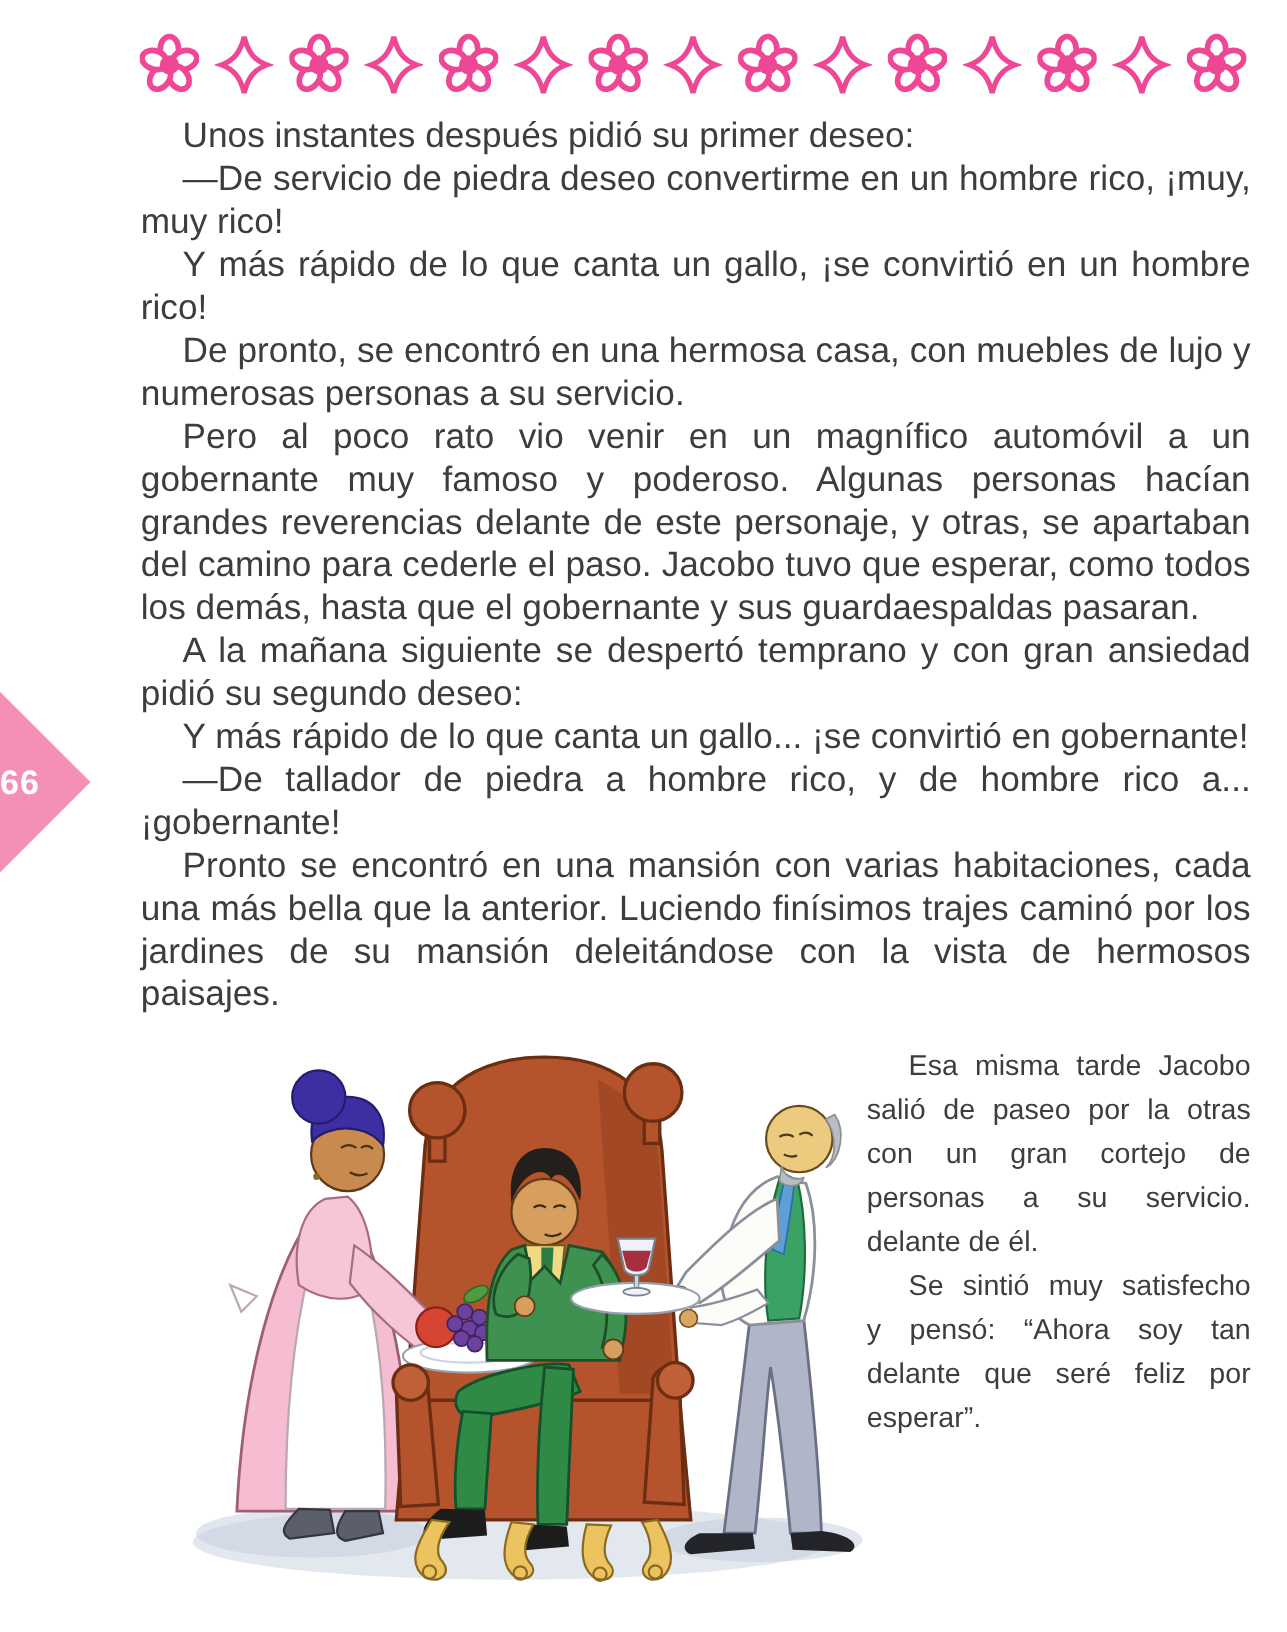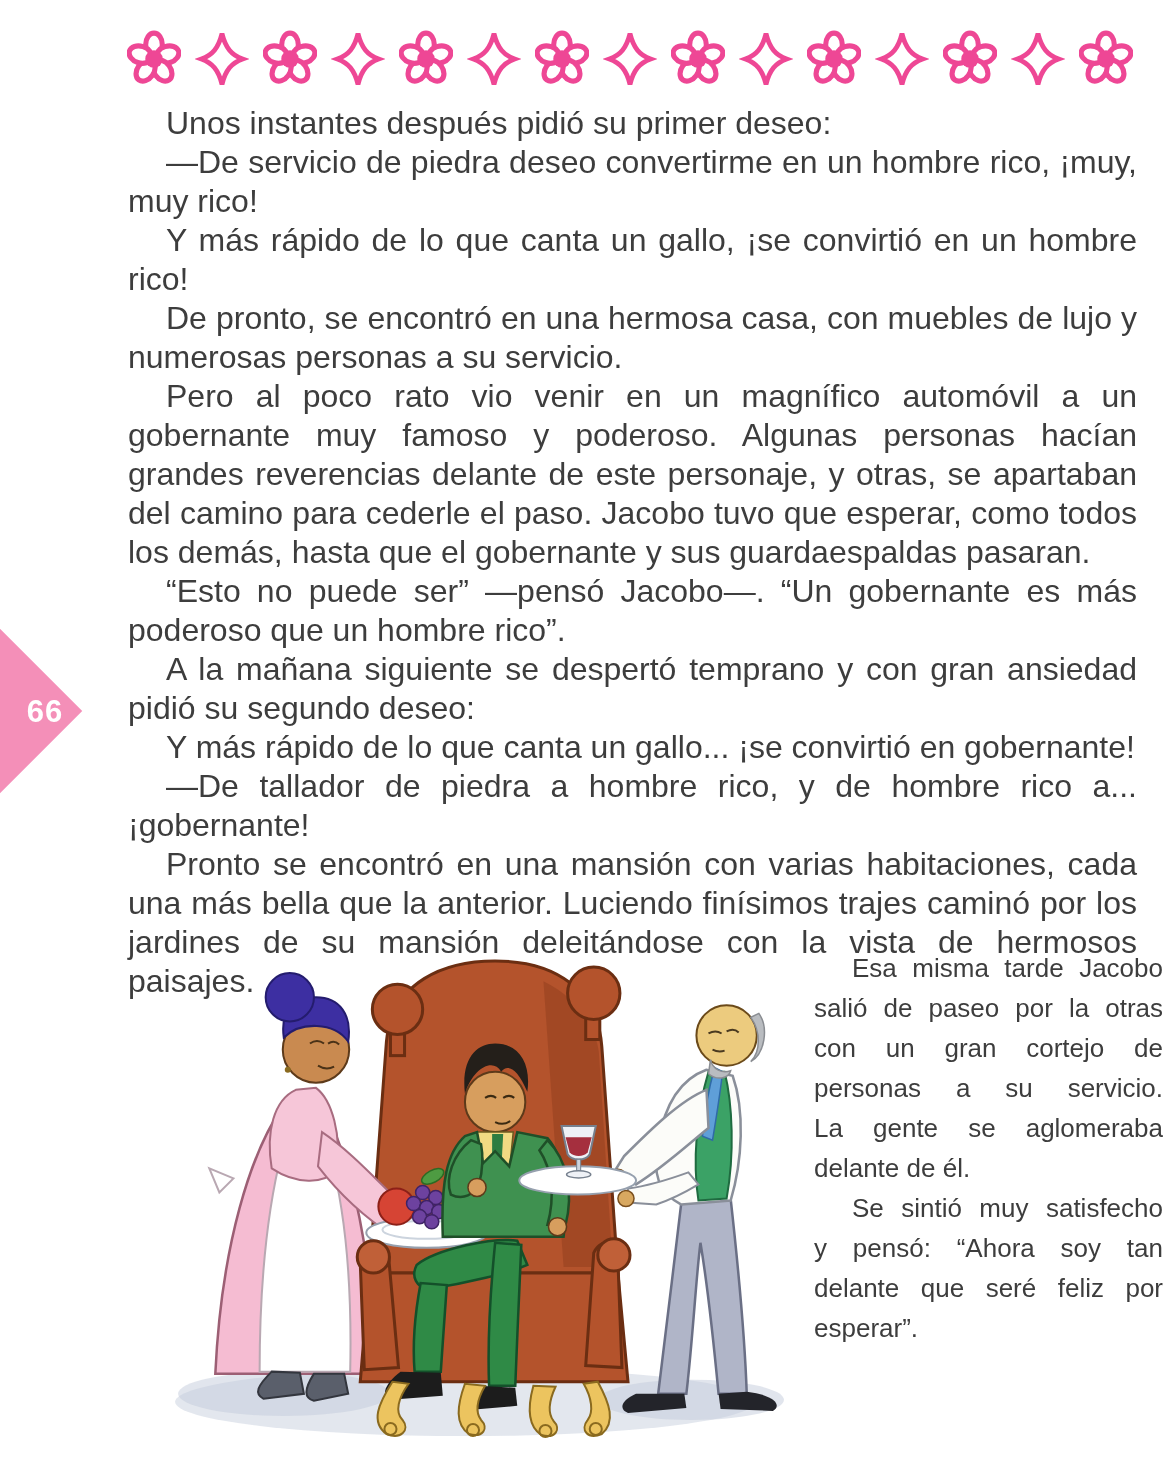--- a/index.html
+++ b/index.html
@@ -8,30 +8,30 @@
   .page { position:relative; width:1170px; height:1484px; background:#fff; }
 
   
   .ornaments { position:absolute; top:27px; left:127px; width:1006px; height:64px;
     display:flex; justify-content:space-between; align-items:center; }
   .orn { width:54px; height:62px; display:block; }
 
   
   .badge { position:absolute; left:-94px; top:638px; width:146px; height:146px;
     background:#f48fb8; transform:rotate(45deg); }
-  .badge-num { position:absolute; left:0px; top:694px; width:90px; text-align:center;
+  .badge-num { position:absolute; left:0px; top:694px; width:90px; 
     color:#ffffff; font-weight:bold; font-size:31px; letter-spacing:1px; }
 
   
   .main-text { position:absolute; left:128px; top:104px; width:1009px;
     font-size:32px; line-height:39px; color:#3d3d3d; text-align:justify; }
   .main-text p { text-indent:38px; margin:0; }
 
   
-  .sidebar { position:absolute; left:814px; top:948px; width:349px;
+  .sidebar { position:absolute; left:788px; top:948px; width:349px;
     font-size:26px; line-height:40px; color:#3d3d3d; }
   .sidebar .jline { text-align:justify; text-align-last:justify; height:40px; overflow:hidden; }
   .sidebar .jlast { text-align-last:left; }
   .sidebar .indent { padding-left:38px; }
 
   
   .illustration { position:absolute; left:163px; top:938px; width:624px; height:510px; }
   .illustration svg { width:100%; height:100%; display:block; }
 
   .defs { position:absolute; width:0; height:0; overflow:hidden; }
@@ -109,33 +109,31 @@
 
   <div class="badge"></div>
   <div class="badge-num">66</div>
 
   <div class="main-text">
     <p>Unos instantes después pidió su primer deseo:</p>
     <p>—De servicio de piedra deseo convertirme en un hombre rico, ¡muy, muy rico!</p>
     <p>Y más rápido de lo que canta un gallo, ¡se convirtió en un hombre rico!</p>
     <p>De pronto, se encontró en una hermosa casa, con muebles de lujo y numerosas personas a su servicio.</p>
     <p>Pero al poco rato vio venir en un magnífico automóvil a un gobernante muy famoso y poderoso. Algunas personas hacían grandes reverencias delante de este personaje, y otras, se apartaban del camino para cederle el paso. Jacobo tuvo que esperar, como todos los demás, hasta que el gobernante y sus guardaespaldas pasaran.</p>
-    <p>“Esto no puede ser” —pensó Jacobo—. “Un gobernante es más poderoso que un hombre rico”.</p>
     <p>A la mañana siguiente se despertó temprano y con gran ansiedad pidió su segundo deseo:</p>
     <p>Y más rápido de lo que canta un gallo... ¡se convirtió en gobernante!</p>
     <p>—De tallador de piedra a hombre rico, y de hombre rico a... ¡gobernante!</p>
     <p>Pronto se encontró en una mansión con varias habitaciones, cada una más bella que la anterior. Luciendo finísimos trajes caminó por los jardines de su mansión deleitándose con la vista de hermosos paisajes.</p>
   </div>
 
   <div class="sidebar">
     <div class="jline indent">Esa misma tarde Jacobo</div>
     <div class="jline">salió de paseo por la otras</div>
     <div class="jline">con un gran cortejo de</div>
     <div class="jline">personas a su servicio.</div>
-    <div class="jline">La gente se aglomeraba</div>
     <div class="jline jlast">delante de él.</div>
     <div class="jline indent">Se sintió muy satisfecho</div>
     <div class="jline">y pensó: “Ahora soy tan</div>
     <div class="jline">delante que seré feliz por</div>
     <div class="jline jlast">esperar”.</div>
   </div>
 
   <div class="illustration">
     <svg viewBox="0 0 620 505" xmlns="http://www.w3.org/2000/svg">
 

